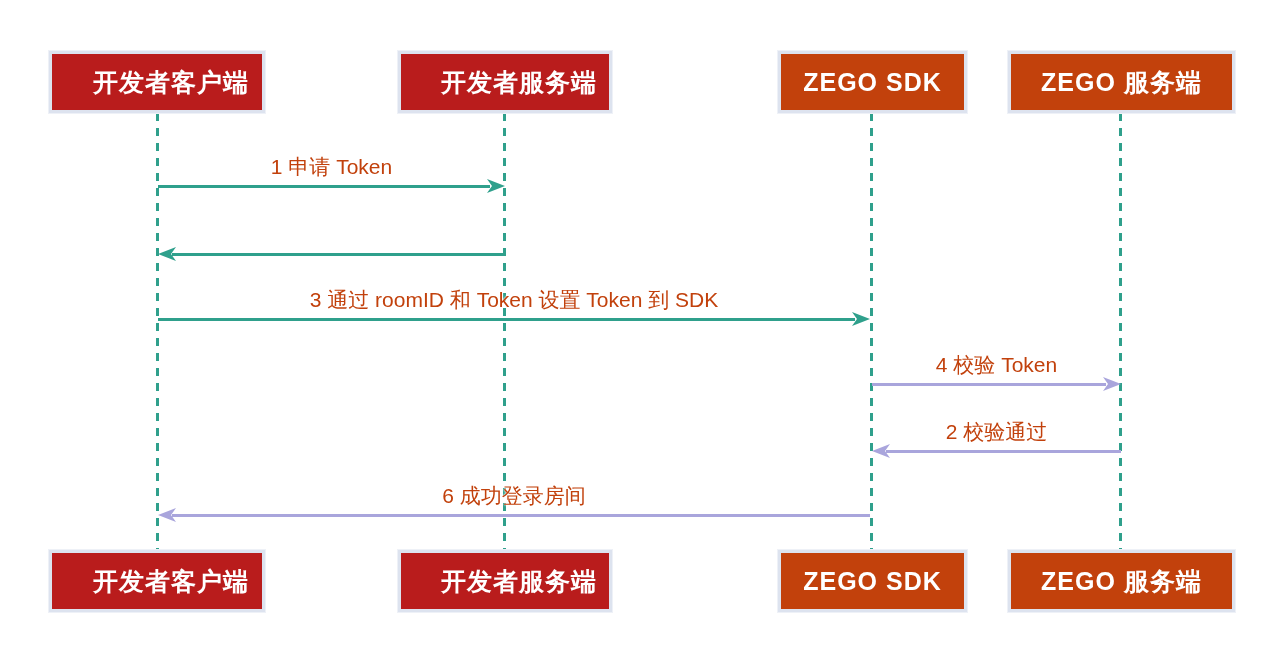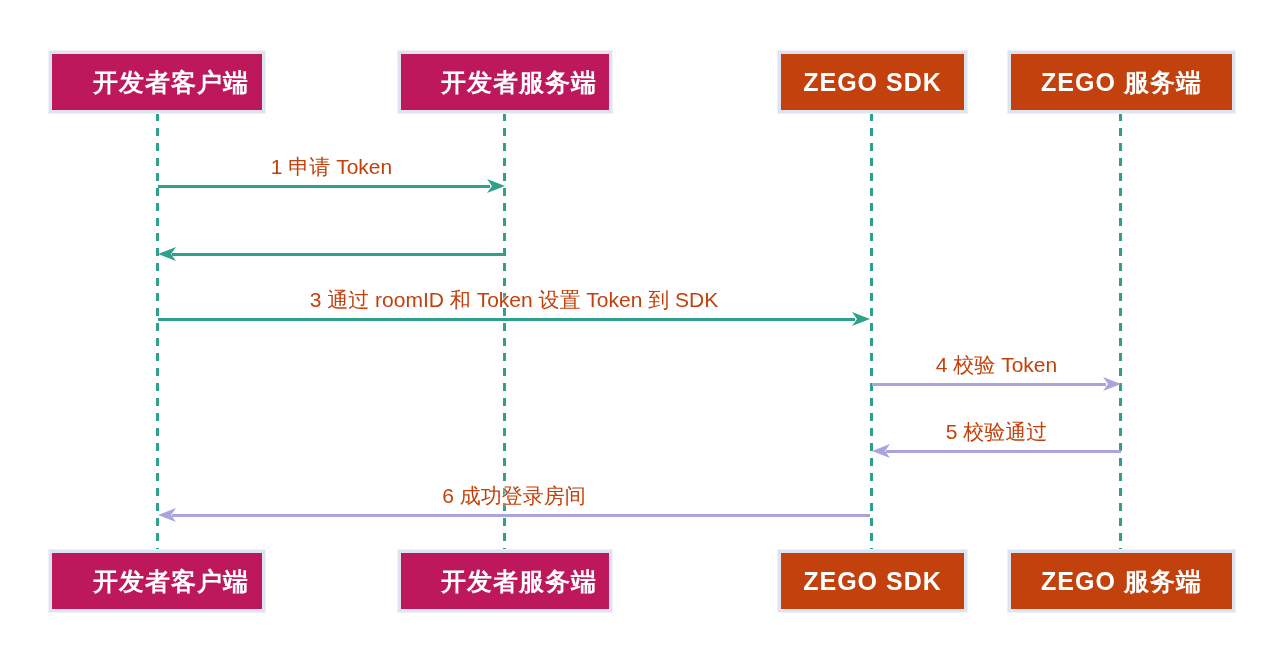--- a/index.html
+++ b/index.html
@@ -18,21 +18,21 @@
     border: 3px solid #dde3ef;
     display: flex;
     align-items: center;
     justify-content: center;
     color: #ffffff;
     font-size: 25px;
     font-weight: 600;
     letter-spacing: 1px;
     box-shadow: 0 0 0 1px #eef1f7;
   }
-  .actor.green  { background: #be185d; padding-left: 28px; }
+  .actor.green  { background: #b91c1c; padding-left: 28px; }
   .actor.purple { background: #c2410c; }
 
   .lifeline {
     position: absolute;
     top: 113px;
     height: 437px;
     width: 3px;
     background: repeating-linear-gradient(to bottom, #2fa08c 0px, #2fa08c 8px, transparent 8px, transparent 15px);
   }
 
@@ -115,21 +115,21 @@
   </div>
 
   <div class="msg-label" style="left:872px; width:249px; top:350px;">4 校验 Token</div>
   <div class="msg-line purple" style="left:872px; top:383px; width:234px;"></div>
   <div class="arrowhead" style="left:1103px; top:377px;">
     <svg width="18" height="14" viewBox="0 0 18 14">
         <path d="M0,0 L18,7 L0,14 L5,7 Z" fill="#a9a5dc"></path>
       </svg>
   </div>
 
-  <div class="msg-label" style="left:872px; width:249px; top:417px;">5 校验通过</div>
+  <div class="msg-label" style="left:872px; width:249px; top:417px;">2 校验通过</div>
   <div class="msg-line purple" style="left:886px; top:450px; width:235px;"></div>
   <div class="arrowhead" style="left:872px; top:444px;">
     <svg width="18" height="14" viewBox="0 0 18 14">
         <path d="M18,0 L0,7 L18,14 L13,7 Z" fill="#a9a5dc"></path>
       </svg>
   </div>
 
   <div class="msg-label" style="left:158px; width:712px; top:481px;">6 成功登录房间</div>
   <div class="msg-line purple" style="left:172px; top:514px; width:698px;"></div>
   <div class="arrowhead" style="left:158px; top:508px;">

